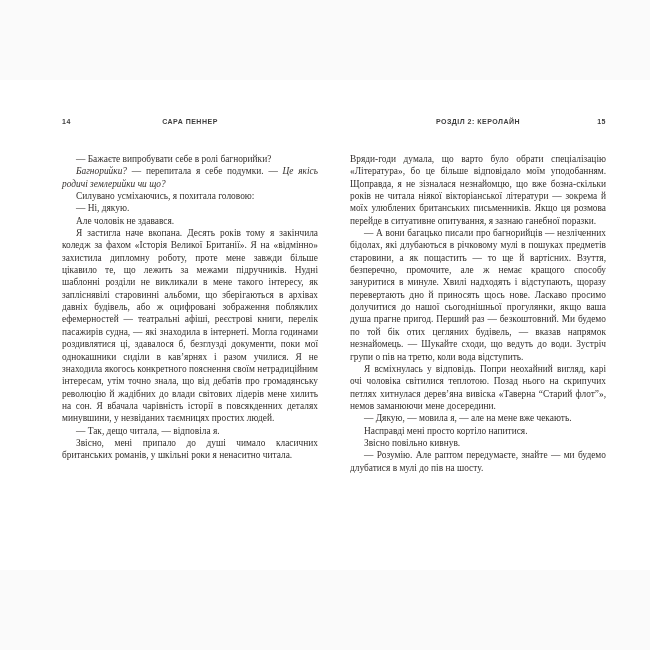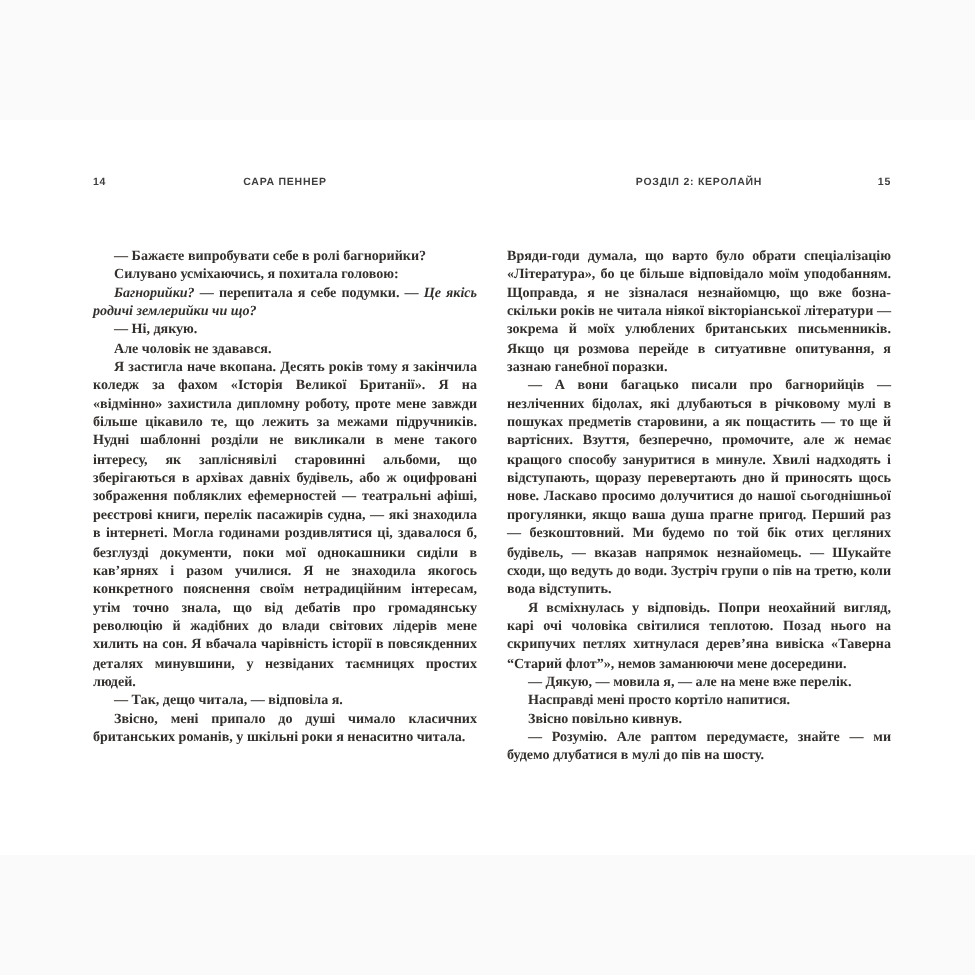--- a/index.html
+++ b/index.html
@@ -24,21 +24,21 @@
     height: 490px;
     background: #ffffff;
   }
   .page {
     position: absolute;
     top: 0;
     width: 256px;
     height: 100%;
   }
   .page.left  { left: 62px; }
-  .page.right { left: 338px; }
+  .page.right { left: 350px; }
 
   .page-header {
     position: relative;
     margin-top: 38px;
     height: 9px;
     font-family: "Liberation Sans", sans-serif;
     font-size: 7px;
     font-weight: bold;
     letter-spacing: 0.5px;
     color: #3d3d3d;
@@ -46,26 +46,25 @@
     text-transform: uppercase;
   }
   .page-number {
     position: absolute;
     top: 0;
   }
   .page.left  .page-number { left: 0; }
   .page.right .page-number { right: 0; }
 
   .page-body {
-    margin-top: 38px;
+    margin-top: 26px;
     font-size: 9.4px;
     line-height: 12.35px;
     text-align: justify;
     color: #332f2c;
-    font-weight: bold;
   }
   .page-body p {
     margin: 0;
     padding: 0;
     text-indent: 14px;
   }
   .page-body p.noindent { text-indent: 0; }
   .it { font-style: italic; }
 </style>
 </head>
@@ -74,40 +73,40 @@
 <div class="book-stage">
   <div class="spread">
 
     <section class="page left">
       <div class="page-header">
         <span class="page-number">14</span>
         <span class="running-header">САРА ПЕННЕР</span>
       </div>
       <div class="page-body">
           <p><span>— Бажаєте випробувати себе в ролі багнорийки?</span></p>
+          <p><span class="it">Багнорийки?</span><span> — перепитала я себе подумки. — </span><span class="it">Це якісь родичі землерийки чи що?</span></p>
           <p><span>Силувано усміхаючись, я похитала головою:</span></p>
-          <p><span class="it">Багнорийки?</span><span> — перепитала я себе подумки. — </span><span class="it">Це якісь родичі землерийки чи що?</span></p>
           <p><span>— Ні, дякую.</span></p>
           <p><span>Але чоловік не здавався.</span></p>
           <p><span>Я застигла наче вкопана. Десять років тому я закінчила коледж за фахом «Історія Великої Британії». Я на «відмінно» захистила дипломну роботу, проте мене завжди більше цікавило те, що лежить за межами підручників. Нудні шаблонні розділи не викликали в мене такого інтересу, як запліснявілі старовинні альбоми, що зберігаються в архівах давніх будівель, або ж оцифровані зображення побляклих ефемерностей — театральні афіші, реєстрові книги, перелік пасажирів судна, — які знаходила в інтернеті. Могла годинами роздивлятися ці, здавалося б, безглузді документи, поки мої однокашники сиділи в кав’ярнях і разом училися. Я не знаходила якогось конкретного пояснення своїм нетрадиційним інтересам, утім точно знала, що від дебатів про громадянську революцію й жадібних до влади світових лідерів мене хилить на сон. Я вбачала чарівність історії в повсякденних деталях минувшини, у незвіданих таємницях простих людей.</span></p>
           <p><span>— Так, дещо читала, — відповіла я.</span></p>
           <p><span>Звісно, мені припало до душі чимало класичних британських романів, у шкільні роки я ненаситно читала.</span></p>
         </div>
     </section>
 
     <section class="page right">
       <div class="page-header">
         <span class="running-header">РОЗДІЛ 2: КЕРОЛАЙН</span>
         <span class="page-number">15</span>
       </div>
       <div class="page-body">
           <p class="noindent"><span>Вряди-годи думала, що варто було обрати спеціалізацію «Література», бо це більше відповідало моїм уподобанням. Щоправда, я не зізналася незнайомцю, що вже бозна-скільки років не читала ніякої вікторіанської літератури — зокрема й моїх улюблених британських письменників. Якщо ця розмова перейде в ситуативне опитування, я зазнаю ганебної поразки.</span></p>
           <p><span>— А вони багацько писали про багнорийців — незліченних бідолах, які длубаються в річковому мулі в пошуках предметів старовини, а як пощастить — то ще й вартісних. Взуття, безперечно, промочите, але ж немає кращого способу зануритися в минуле. Хвилі надходять і відступають, щоразу перевертають дно й приносять щось нове. Ласкаво просимо долучитися до нашої сьогоднішньої прогулянки, якщо ваша душа прагне пригод. Перший раз — безкоштовний. Ми будемо по той бік отих цегляних будівель, — вказав напрямок незнайомець. — Шукайте сходи, що ведуть до води. Зустріч групи о пів на третю, коли вода відступить.</span></p>
           <p><span>Я всміхнулась у відповідь. Попри неохайний вигляд, карі очі чоловіка світилися теплотою. Позад нього на скрипучих петлях хитнулася дерев’яна вивіска «Таверна “Старий флот”», немов заманюючи мене досередини.</span></p>
-          <p><span>— Дякую, — мовила я, — але на мене вже перелік.</span></p>
+          <p><span>— Дякую, — мовила я, — але на мене вже чекають.</span></p>
           <p><span>Насправді мені просто кортіло напитися.</span></p>
           <p><span>Звісно повільно кивнув.</span></p>
           <p><span>— Розумію. Але раптом передумаєте, знайте — ми будемо длубатися в мулі до пів на шосту.</span></p>
         </div>
     </section>
 
   </div>
 </div>
 
 </body></html>

